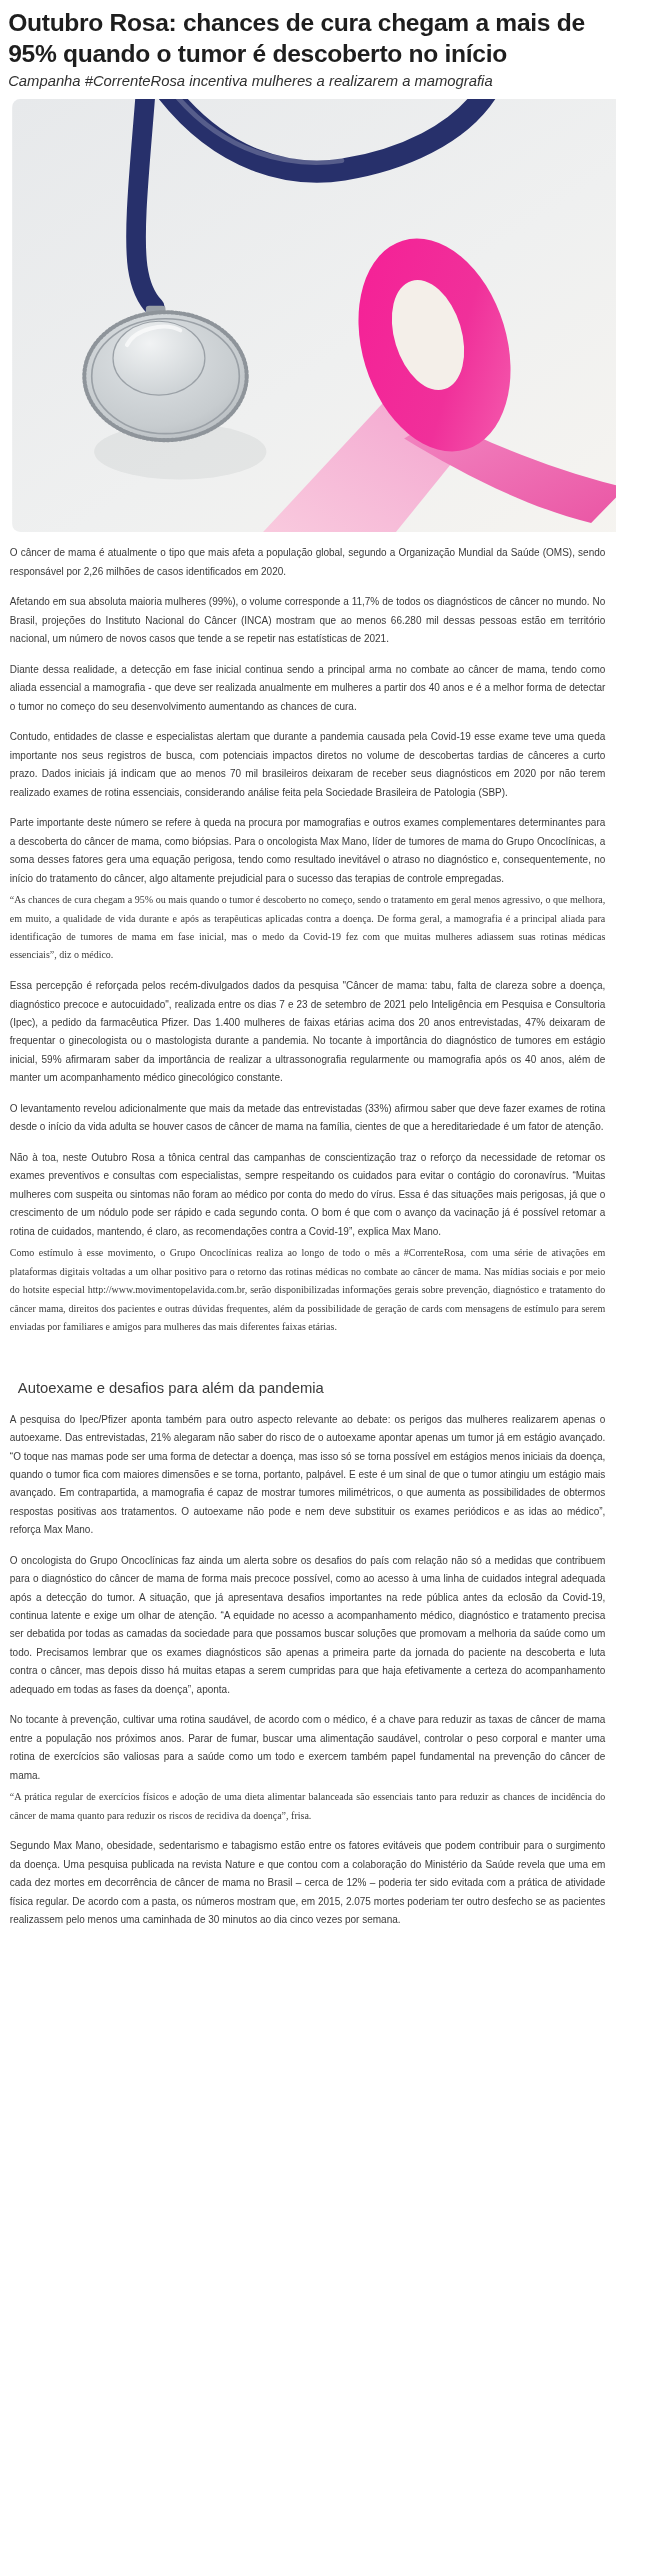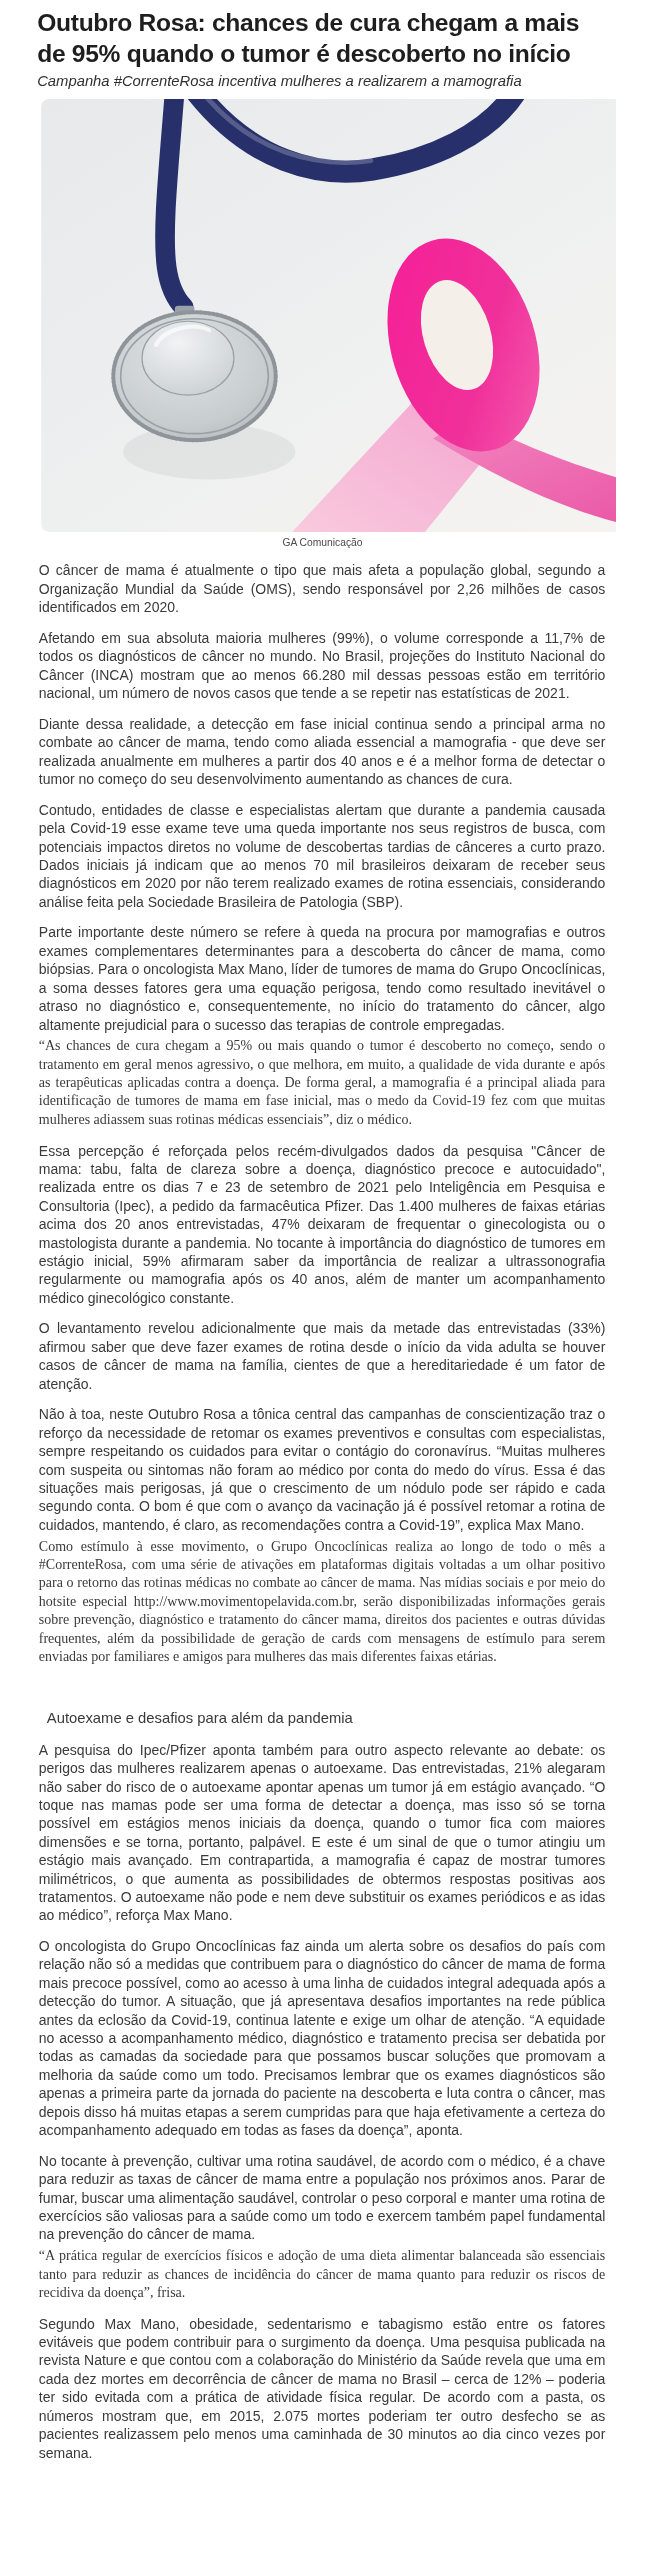--- a/index.html
+++ b/index.html
@@ -9,21 +9,21 @@
     --body-text:#3a3a3a;
     --caption:#4a4a4a;
   }
   *{box-sizing:border-box;}
   html,body{margin:0;padding:0;background:var(--bg);}
   body{
     width:672px;
     font-family:"Liberation Sans","DejaVu Sans",sans-serif;
     color:var(--body-text);
   }
-  .page{width:616px;overflow:hidden;padding-left:29px;}
+  .page{width:616px;overflow:hidden;}
   .headline{
     margin:6.6px 9.8px 1.6px 8.2px;
     font-size:24.6px;
     line-height:31px;
     font-weight:bold;
     letter-spacing:-0.3px;
     color:var(--headline);
   }
   .subtitle{
     margin:3.3px 9.8px 0 8.2px;
@@ -43,21 +43,21 @@
   .hero svg{display:block;width:649px;height:433px;}
   .caption{
     text-align:center;
     font-size:10.3px;
     line-height:13px;
     color:var(--caption);
     margin:4.1px 0 0 0;
   }
   .content{margin:0 10.7px 0 9.8px;padding-bottom:19.7px;}
   .content p{
-    font-size:14px;
+    font-size:10px;
     line-height:18.4px;
     text-align:justify;
     margin:12.3px 0 0 0;
     color:var(--body-text);
   }
   .content p.tight{margin-top:3.3px;font-family:Liberation Serif, serif;}
   .content h2{
     font-size:14.8px;
     line-height:19px;
     font-weight:normal;
@@ -126,21 +126,20 @@
         <path d="M195 -10 C 258 68 340 84 402 75" stroke="rgba(255,255,255,0.22)" stroke-width="6"></path>
         <rect x="163" y="252" width="24" height="20" rx="4" fill="#9ba1a8" stroke="none"></rect>
         <ellipse cx="187" cy="338" rx="99" ry="78" fill="url(#discGrad)" stroke="#8e949a" stroke-width="5" stroke-dasharray="2.5,2.5"></ellipse>
         <ellipse cx="187" cy="338" rx="90" ry="70" fill="none" stroke="#9aa0a6" stroke-width="2"></ellipse>
         <ellipse cx="179" cy="316" rx="56" ry="45" fill="url(#discInner)" stroke="#9aa0a6" stroke-width="1.5"></ellipse>
         <path d="M140 300 C 150 280 185 272 205 282" stroke="rgba(255,255,255,0.65)" stroke-width="5"></path>
       </g>
     </svg>
   </figure>
 
-  <div class="caption">GA Comunicação</div>
 
   <div class="content">
       <p>O câncer de mama é atualmente o tipo que mais afeta a população global, segundo a Organização Mundial da Saúde (OMS), sendo responsável por 2,26 milhões de casos identificados em 2020.</p>
       <p>Afetando em sua absoluta maioria mulheres (99%), o volume corresponde a 11,7% de todos os diagnósticos de câncer no mundo. No Brasil, projeções do Instituto Nacional do Câncer (INCA) mostram que ao menos 66.280 mil dessas pessoas estão em território nacional, um número de novos casos que tende a se repetir nas estatísticas de 2021.</p>
       <p>Diante dessa realidade, a detecção em fase inicial continua sendo a principal arma no combate ao câncer de mama, tendo como aliada essencial a mamografia - que deve ser realizada anualmente em mulheres a partir dos 40 anos e é a melhor forma de detectar o tumor no começo do seu desenvolvimento aumentando as chances de cura.</p>
       <p>Contudo, entidades de classe e especialistas alertam que durante a pandemia causada pela Covid-19 esse exame teve uma queda importante nos seus registros de busca, com potenciais impactos diretos no volume de descobertas tardias de cânceres a curto prazo. Dados iniciais já indicam que ao menos 70 mil brasileiros deixaram de receber seus diagnósticos em 2020 por não terem realizado exames de rotina essenciais, considerando análise feita pela Sociedade Brasileira de Patologia (SBP).</p>
       <p>Parte importante deste número se refere à queda na procura por mamografias e outros exames complementares determinantes para a descoberta do câncer de mama, como biópsias. Para o oncologista Max Mano, líder de tumores de mama do Grupo Oncoclínicas, a soma desses fatores gera uma equação perigosa, tendo como resultado inevitável o atraso no diagnóstico e, consequentemente, no início do tratamento do câncer, algo altamente prejudicial para o sucesso das terapias de controle empregadas.</p>
       <p class="tight">“As chances de cura chegam a 95% ou mais quando o tumor é descoberto no começo, sendo o tratamento em geral menos agressivo, o que melhora, em muito, a qualidade de vida durante e após as terapêuticas aplicadas contra a doença. De forma geral, a mamografia é a principal aliada para identificação de tumores de mama em fase inicial, mas o medo da Covid-19 fez com que muitas mulheres adiassem suas rotinas médicas essenciais”, diz o médico.</p>
       <p>Essa percepção é reforçada pelos recém-divulgados dados da pesquisa "Câncer de mama: tabu, falta de clareza sobre a doença, diagnóstico precoce e autocuidado", realizada entre os dias 7 e 23 de setembro de 2021 pelo Inteligência em Pesquisa e Consultoria (Ipec), a pedido da farmacêutica Pfizer. Das 1.400 mulheres de faixas etárias acima dos 20 anos entrevistadas, 47% deixaram de frequentar o ginecologista ou o mastologista durante a pandemia. No tocante à importância do diagnóstico de tumores em estágio inicial, 59% afirmaram saber da importância de realizar a ultrassonografia regularmente ou mamografia após os 40 anos, além de manter um acompanhamento médico ginecológico constante.</p>
       <p>O levantamento revelou adicionalmente que mais da metade das entrevistadas (33%) afirmou saber que deve fazer exames de rotina desde o início da vida adulta se houver casos de câncer de mama na família, cientes de que a hereditariedade é um fator de atenção.</p>

